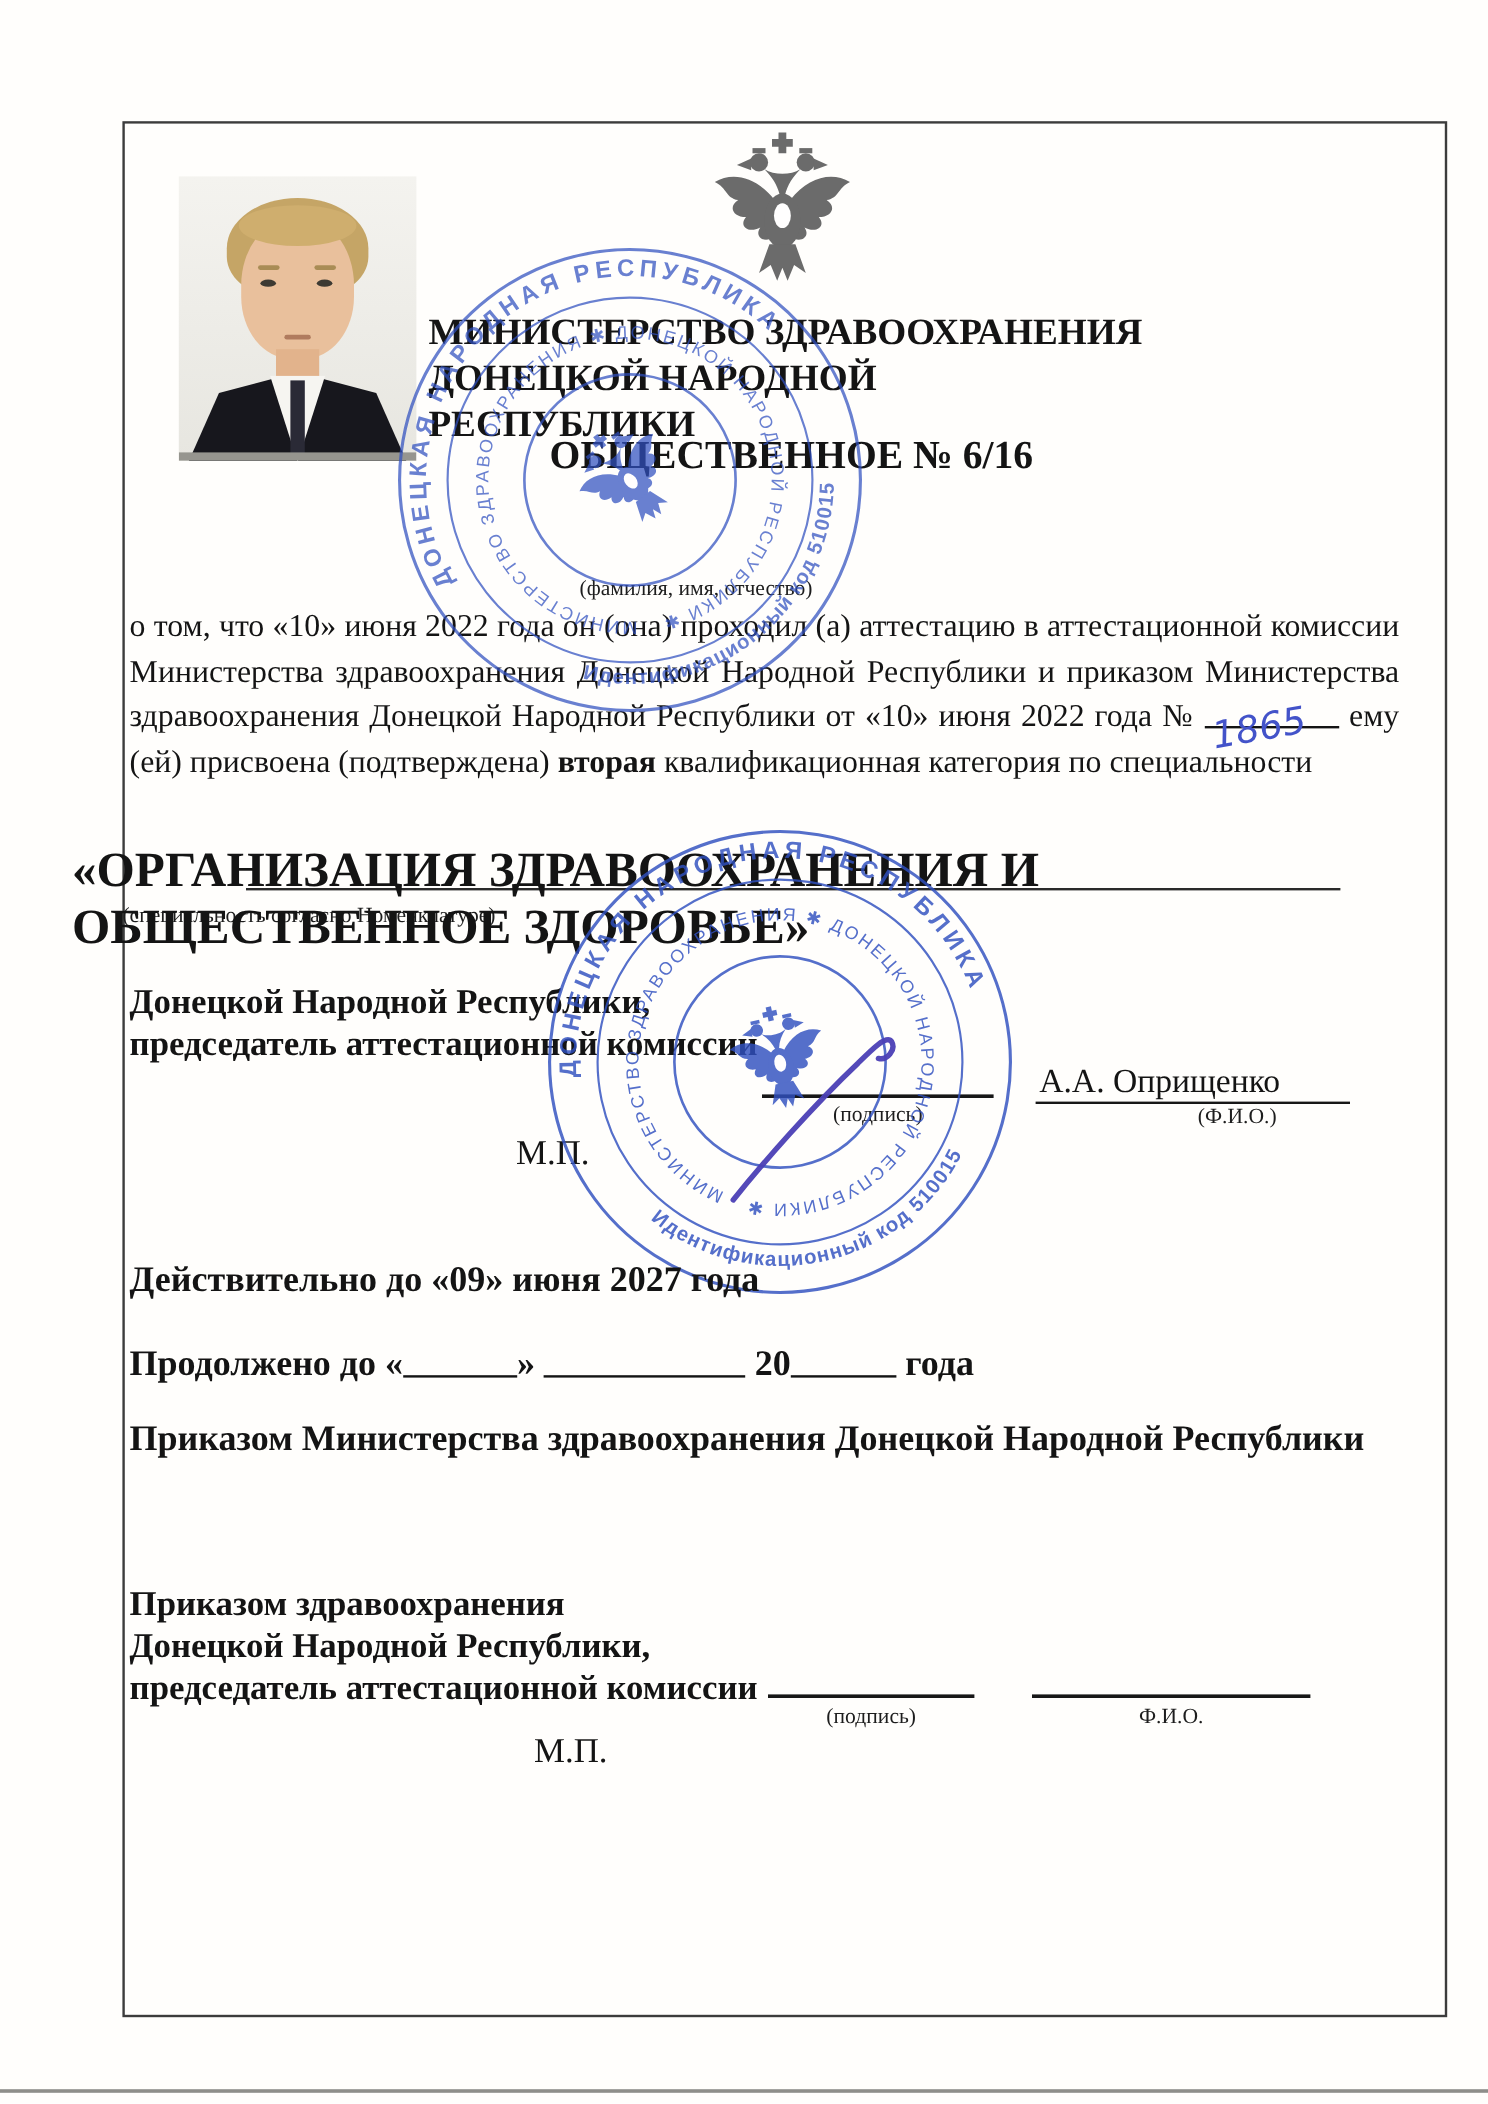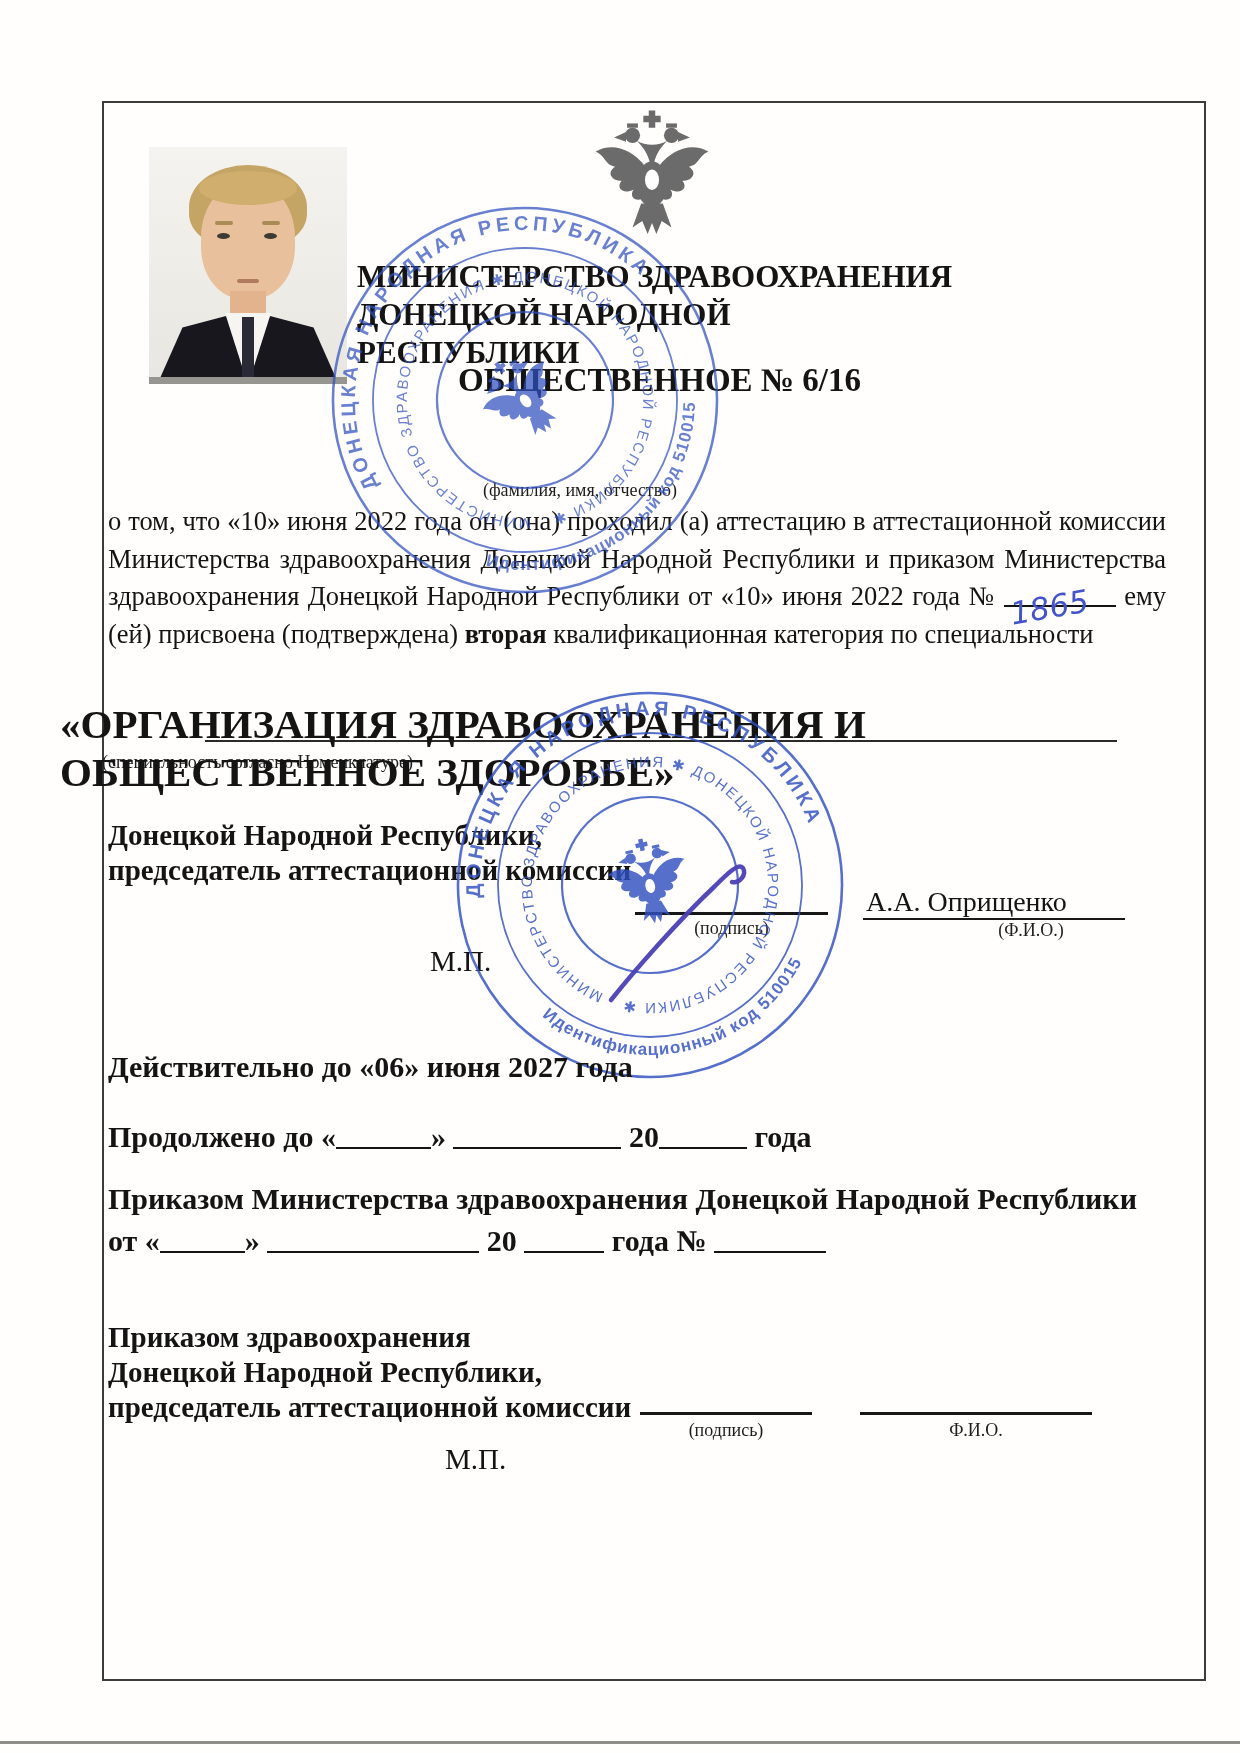--- a/index.html
+++ b/index.html
@@ -112,31 +112,28 @@
     <div class="t">председатель аттестационной комиссии</div>
   </div>
   <div class="abs line" style="left:635px;top:898px;width:193px;height:14px;z-index:2"></div>
   <div class="abs cap" style="left:635px;top:918px;width:193px;z-index:2">(подпись)</div>
   <div class="abs t" style="left:866px;top:886px;font-size:28px;z-index:2">А.А. Оприщенко</div>
   <div class="abs line" style="left:863px;top:904px;width:262px;height:14px;border-bottom-width:2.5px;z-index:2"></div>
   <div class="abs cap" style="left:900px;top:920px;width:262px;z-index:2">(Ф.И.О.)</div>
   <div class="abs t" style="left:430px;top:945px;font-size:29px;z-index:2">М.П.</div>
 
   <div class="abs t b" style="left:108px;top:1050px;font-size:30px;z-index:4">
-    <span>Действительно до </span><span class="u">«06» июня 2027 года</span>
+    <span>Действительно до </span><span class="u">«09» июня 2027 года</span>
   </div>
 
   <div class="abs t b" style="left:108px;top:1120px;font-size:30px">
     <span>Продолжено до «</span><span class="blank" style="width:95px"></span><span>»</span>&nbsp;<span class="blank" style="width:168px"></span>&nbsp;<span>20</span><span class="blank" style="width:88px"></span>&nbsp;<span>года</span>
   </div>
 
   <div class="abs t b" style="left:108px;top:1182px;font-size:30px">Приказом Министерства здравоохранения Донецкой Народной Республики</div>
-  <div class="abs t b" style="left:108px;top:1224px;font-size:30px">
-    <span>от «</span><span class="blank" style="width:85px"></span><span>»</span>&nbsp;<span class="blank" style="width:212px"></span>&nbsp;<span>20</span>&nbsp;<span class="blank" style="width:80px"></span>&nbsp;<span>года №</span>&nbsp;<span class="blank" style="width:112px"></span>
-  </div>
 
   <div class="abs b" style="left:108px;top:1320px;font-size:29px;line-height:35px">
     <div class="t">Приказом здравоохранения</div>
     <div class="t">Донецкой Народной Республики,</div>
     <div class="t">председатель аттестационной комиссии</div>
   </div>
   <div class="abs line" style="left:640px;top:1398px;width:172px;height:14px"></div>
   <div class="abs cap" style="left:640px;top:1420px;width:172px">(подпись)</div>
   <div class="abs line" style="left:860px;top:1398px;width:232px;height:14px"></div>
   <div class="abs cap" style="left:860px;top:1420px;width:232px">Ф.И.О.</div>

